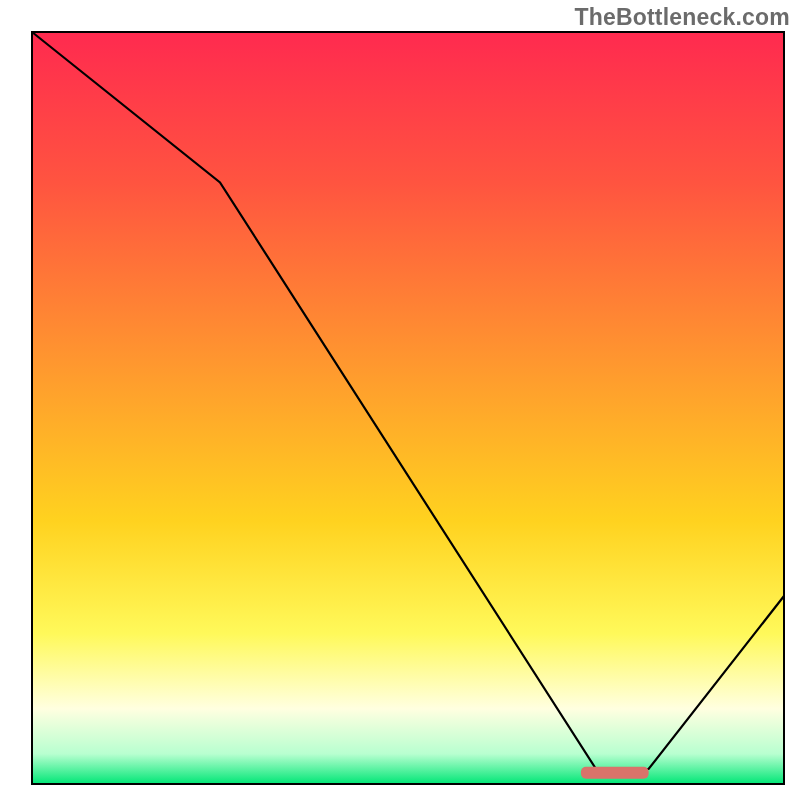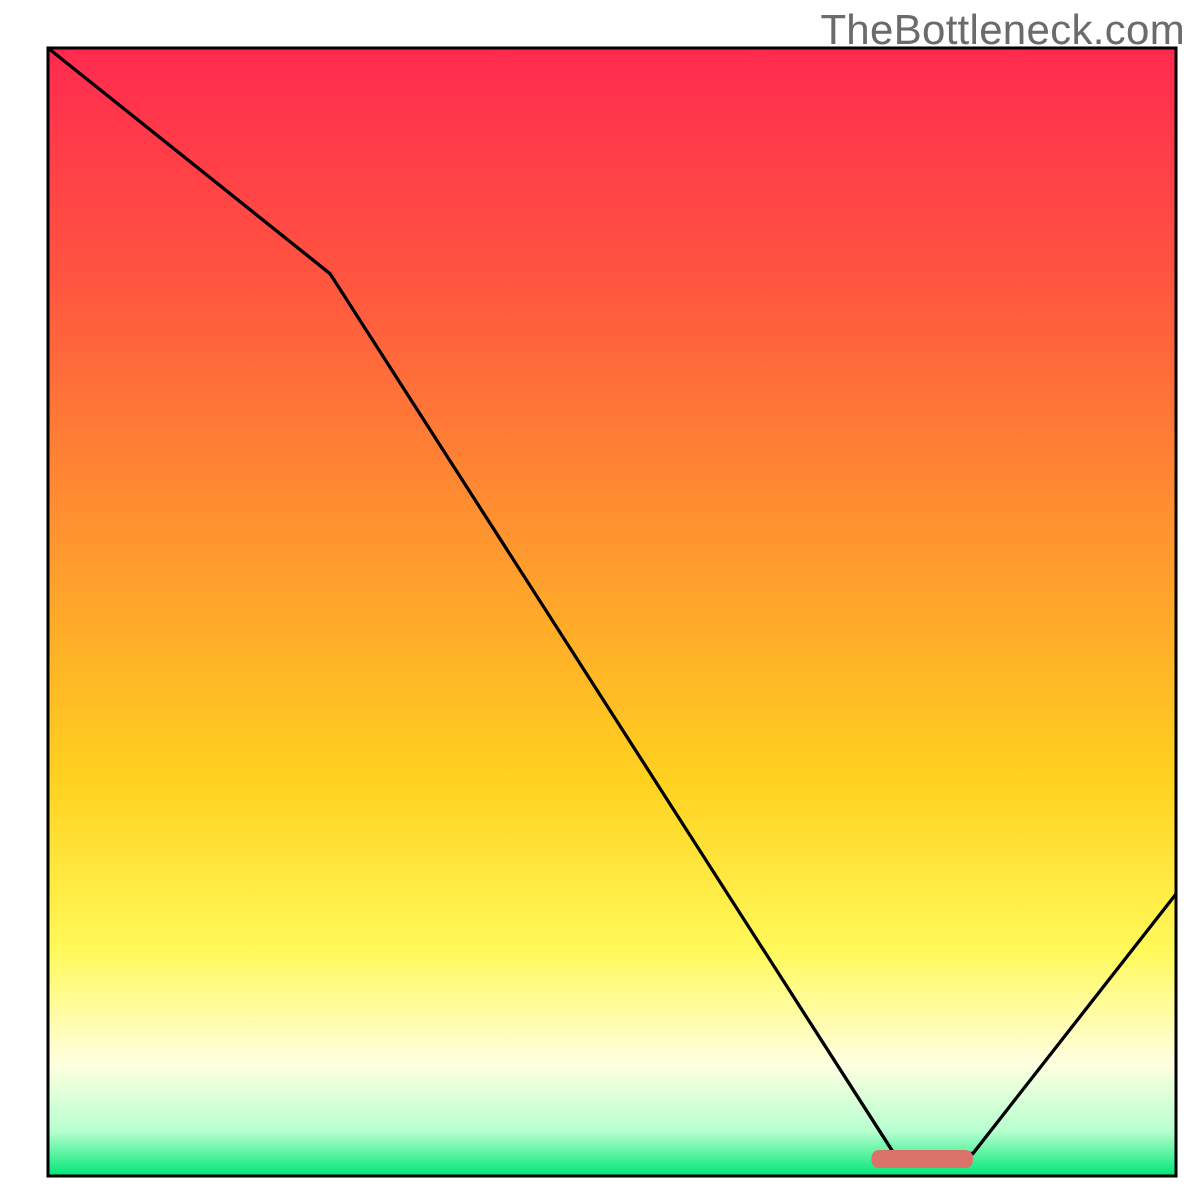--- a/index.html
+++ b/index.html
@@ -18,23 +18,23 @@
   }
   svg {
     position: absolute;
     top: 0;
     left: 0;
   }
   .watermark {
     position: absolute;
     top: 4px;
     right: 10px;
-    font-size: 28px;
+    font-size: 23px;
     color: #6b6b6b;
-    font-weight: 400;
+    font-weight: 700;
     letter-spacing: 0.2px;
     user-select: none;
     text-align: center;
   }
 </style>
 </head>
 <body>
 
 <div class="canvas-wrap">
   <svg id="chart-svg" width="800" height="800" viewBox="0 0 800 800">

